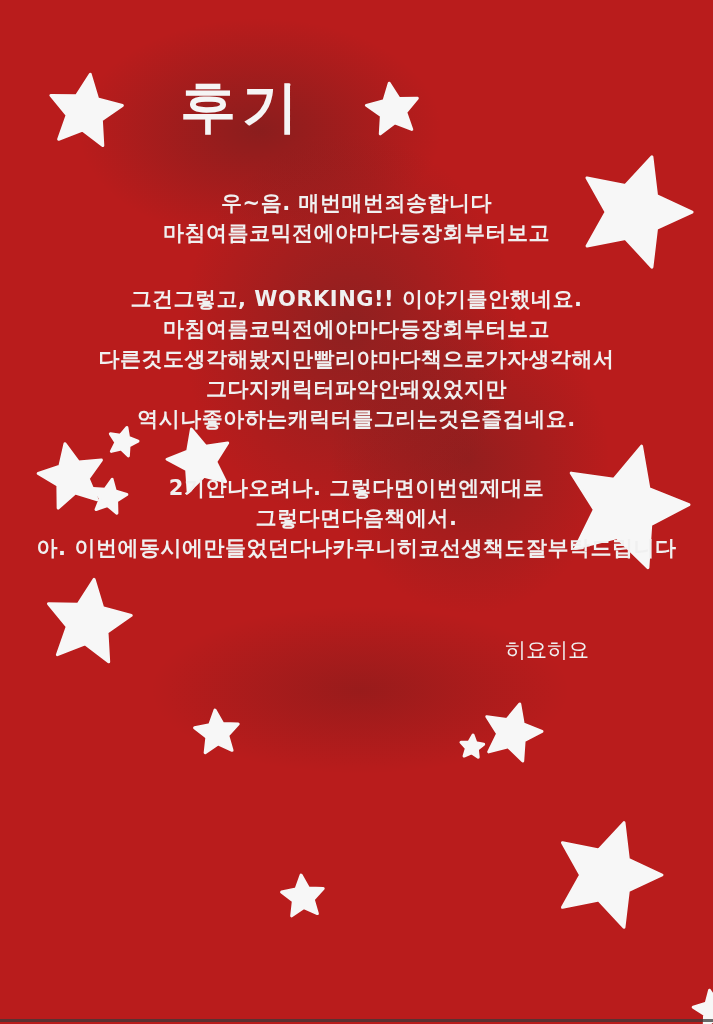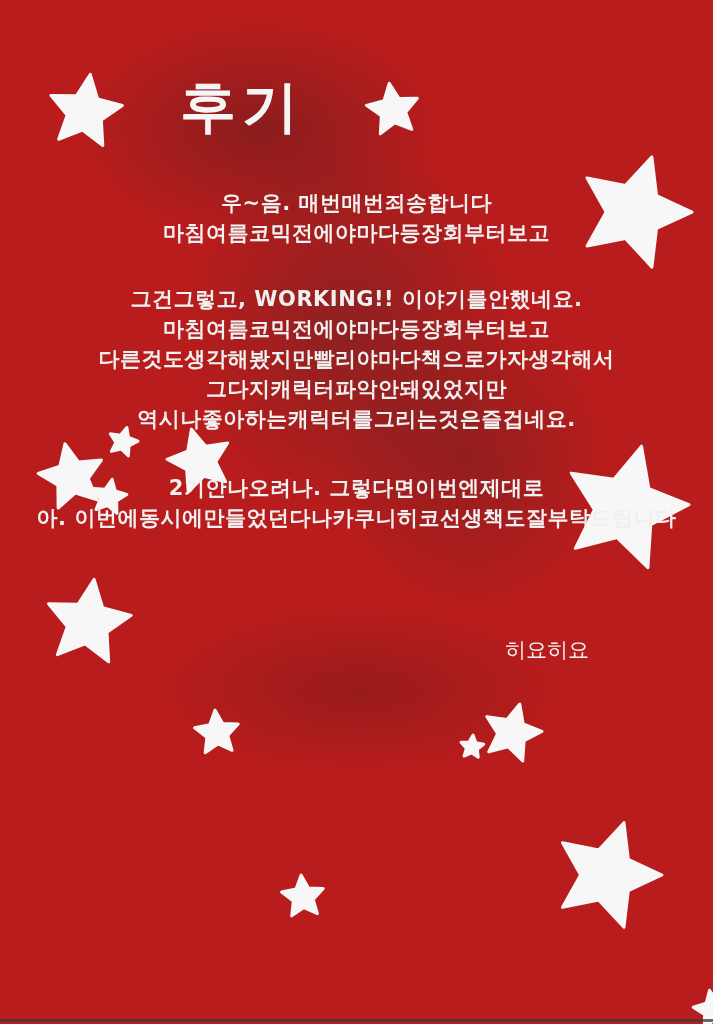--- a/index.html
+++ b/index.html
@@ -145,20 +145,21 @@
   <div class="para para-2">
     <div class="line">그건그렇고, WORKING!! 이야기를안했네요.</div>
     <div class="line">마침여름코믹전에야마다등장회부터보고</div>
     <div class="line">다른것도생각해봤지만빨리야마다책으로가자생각해서</div>
     <div class="line">그다지캐릭터파악안돼있었지만</div>
     <div class="line">역시나좋아하는캐릭터를그리는것은즐겁네요.</div>
   </div>
 
   <div class="para para-3">
     <div class="line">2기안나오려나. 그렇다면이번엔제대로</div>
+    <div class="line">그렇다면다음책에서.</div>
     <div class="line">아. 이번에동시에만들었던다나카쿠니히코선생책도잘부탁드립니다</div>
   </div>
 
   <div class="signature">히요히요</div>
 
   <div class="bottom-scan-edge"></div>
 
 </div>
 
 </body></html>

